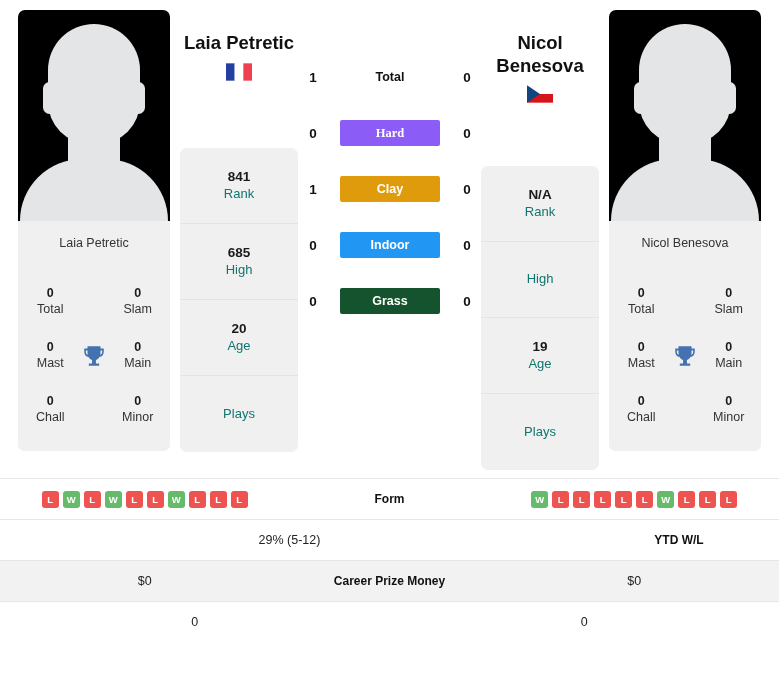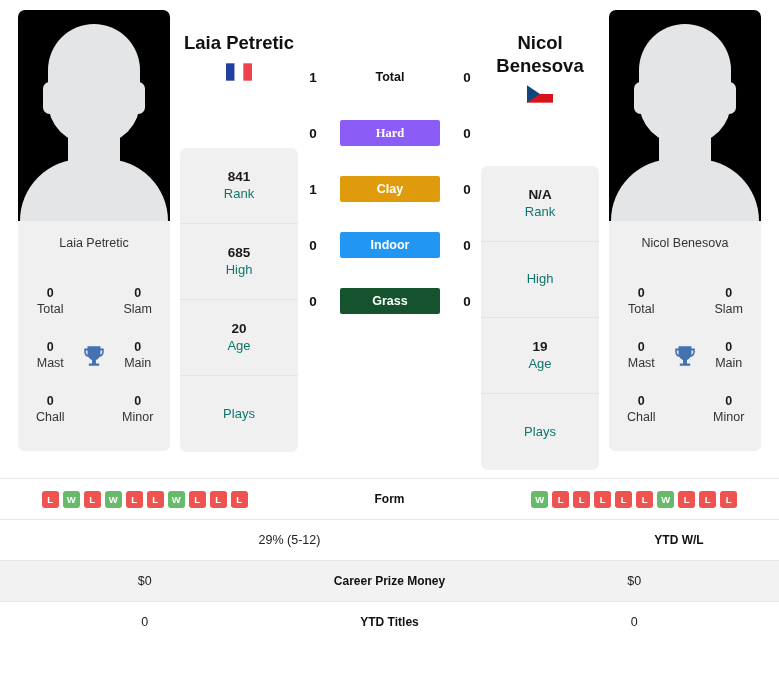--- a/index.html
+++ b/index.html
@@ -394,17 +394,16 @@
         <div class="tl">29% (5-12)</div>
         <div class="tc">YTD W/L</div>
       </div>
       <div class="trow stripe">
         <div class="tl">$0</div>
         <div class="tc">Career Prize Money</div>
         <div class="tr">$0</div>
       </div>
       <div class="trow">
         <div class="tl">0</div>
-        <div class="tc">YTD Titles</div>
         <div class="tr">0</div>
       </div>
     </div>
 </div>
 
 </body></html>

